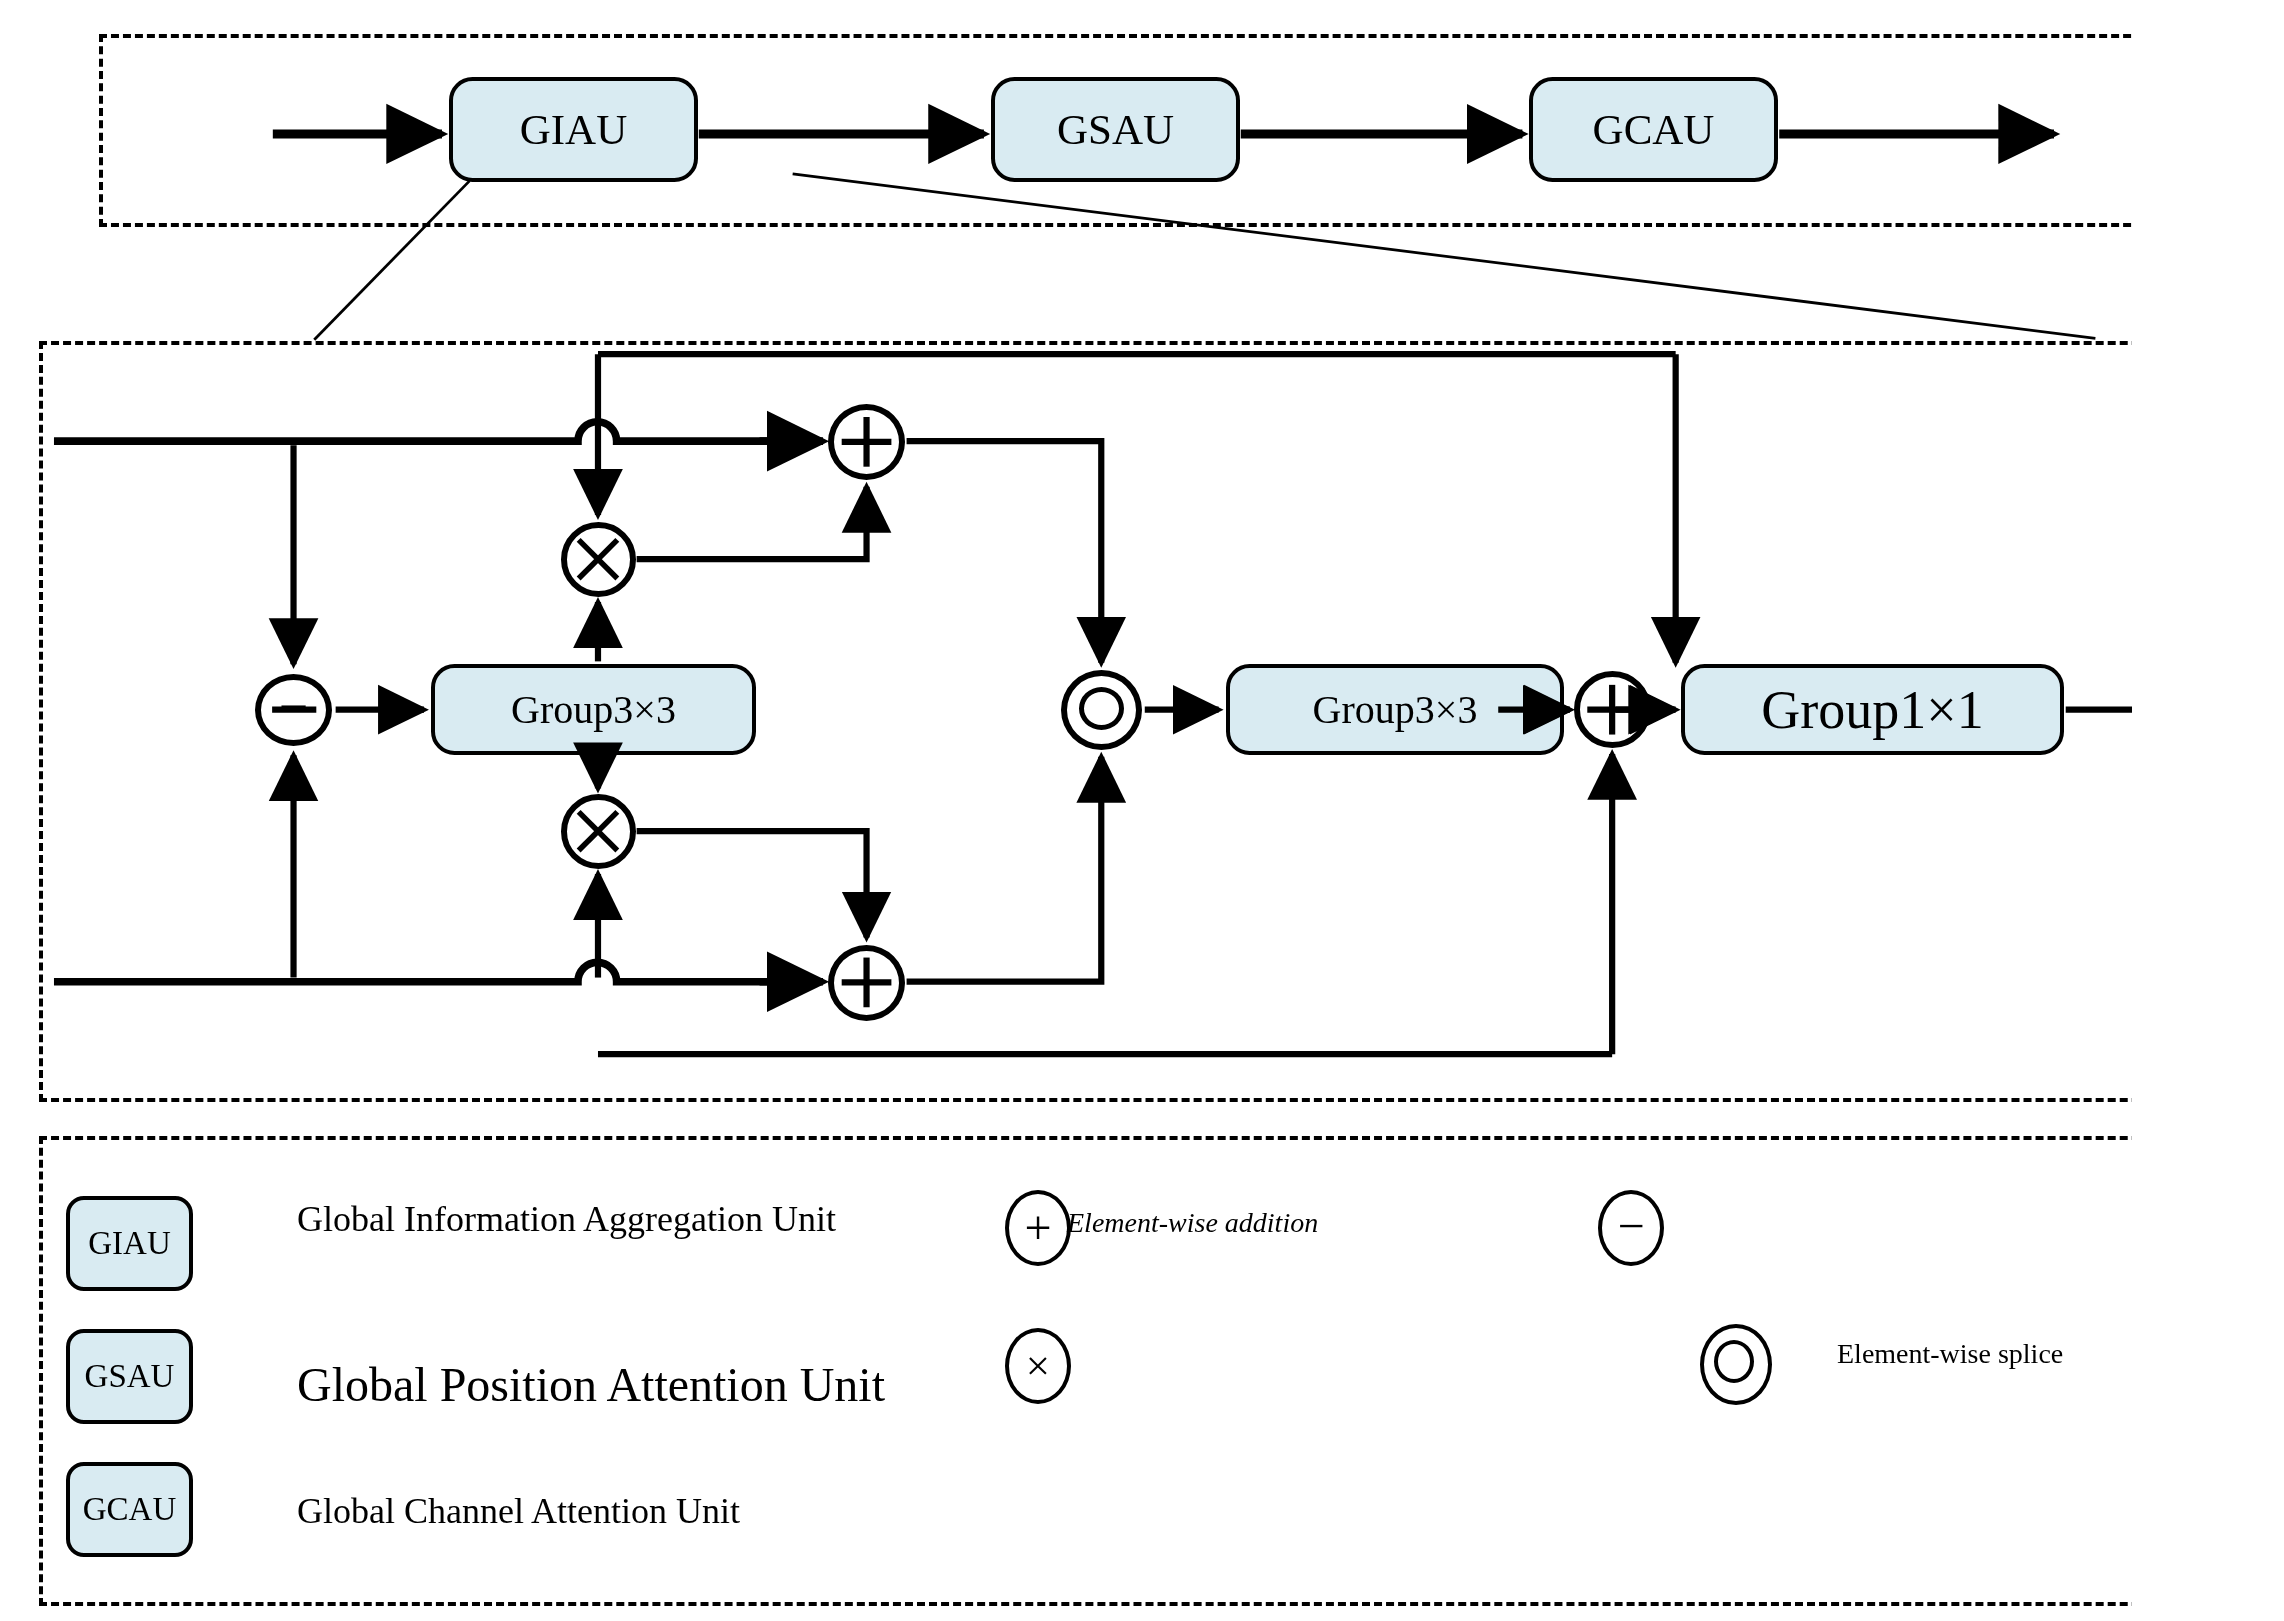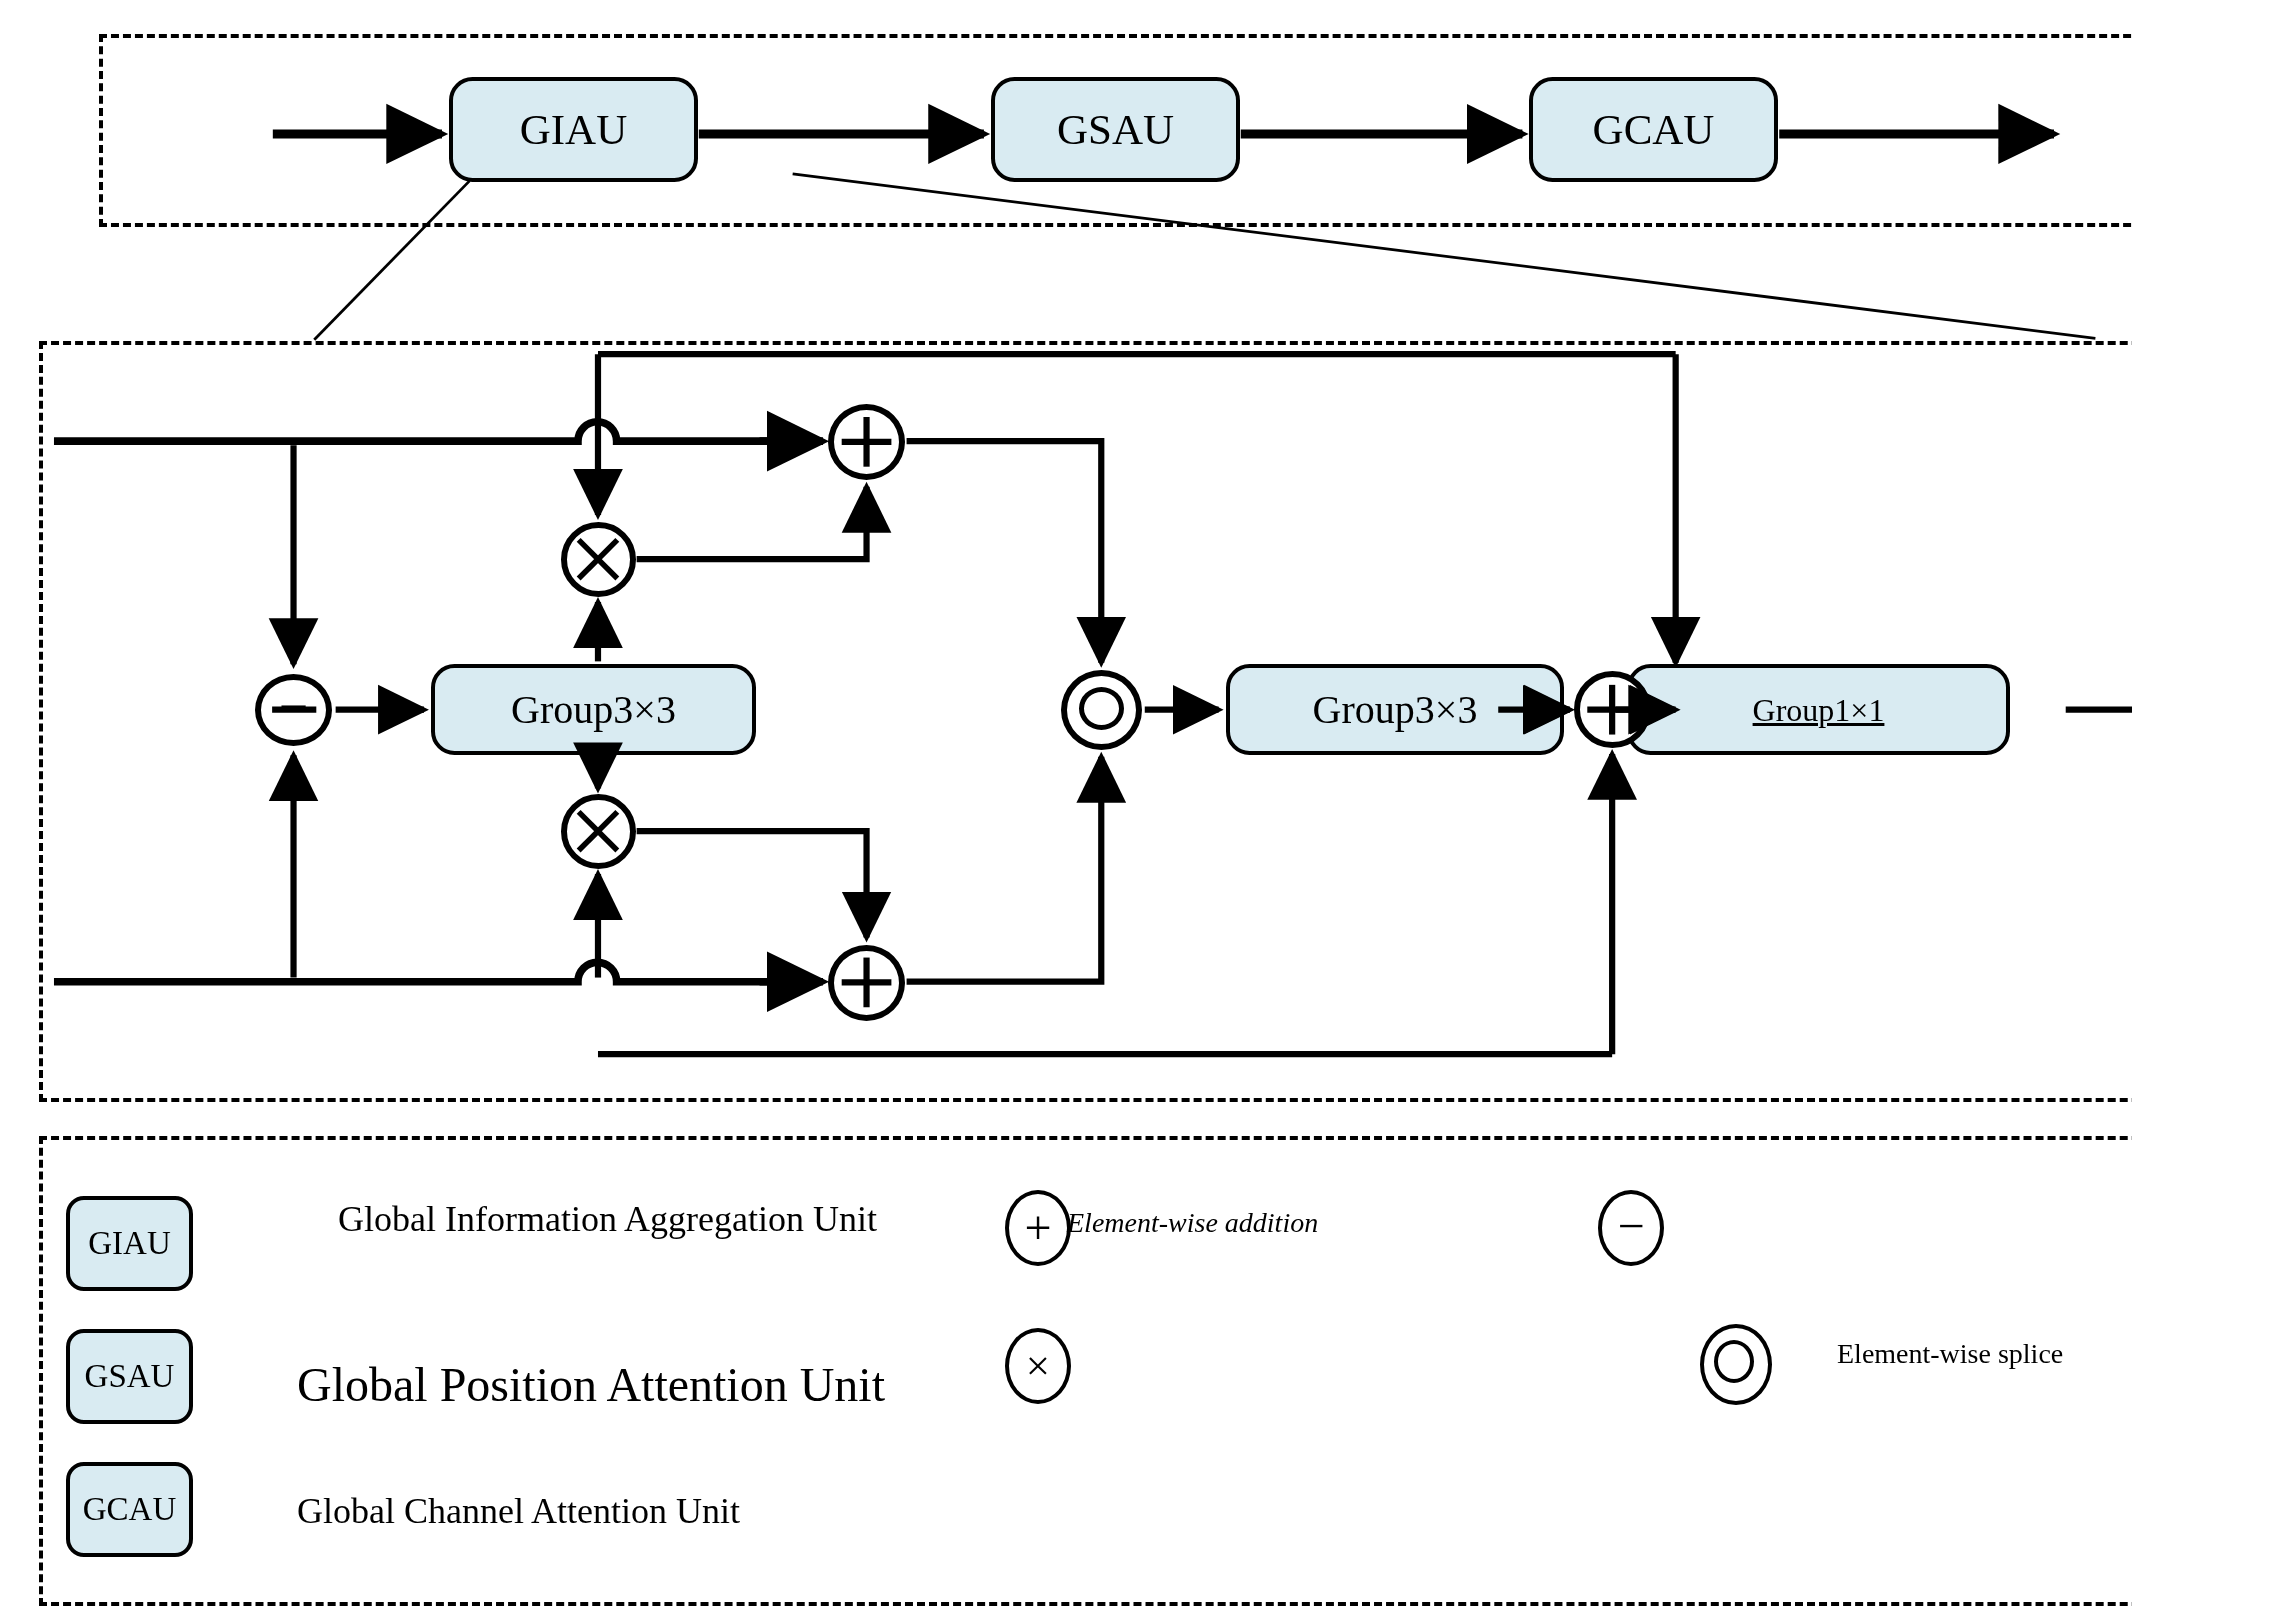--- a/index.html
+++ b/index.html
@@ -38,21 +38,21 @@
   </div>
 
   <div class="panel" style="left:39px;top:341px;width:2209px;height:761px;"></div>
 
   <div class="rbox" style="left:431px;top:664px;width:325px;height:91px;font-size:40px;">
     <span>Group3×3</span>
   </div>
   <div class="rbox" style="left:1226px;top:664px;width:338px;height:91px;font-size:40px;">
     <span>Group3×3</span>
   </div>
-  <div class="rbox" style="left:1627px;top:664px;width:383px;height:91px;font-size:32px;text-decoration:underline;">
+  <div class="rbox" style="left:1681px;top:664px;width:383px;height:91px;font-size:54px;">
     <span>Group1×1</span>
   </div>
 
   <div class="opsym" style="left:255px;top:674px;width:77px;height:72px;">
     <span style="font-size:52px;margin-top:-5.5px;">−</span>
   </div>
 
   <div class="opsym" style="left:561px;top:522px;width:75px;height:75px;">
     <span style="font-size:50px;">×</span>
   </div>
@@ -155,21 +155,21 @@
 
       <line x1="394" y1="1028" x2="458" y2="1028" stroke-width="9"></line>
     </g>
   </svg>
 
   <div class="panel" style="left:39px;top:1136px;width:2209px;height:470px;"></div>
 
   <div class="legbox" style="left:66px;top:1196px;width:127px;height:95px;font-size:33px;">
     <span>GIAU</span>
   </div>
-  <div class="legtext" style="left:297px;top:1199px;width:621px;font-size:36px;text-align:center;">Global Information Aggregation Unit</div>
+  <div class="legtext" style="left:297px;top:1199px;width:621px;font-size:36px;">Global Information Aggregation Unit</div>
 
   <div class="legbox" style="left:66px;top:1329px;width:127px;height:95px;font-size:33px;">
     <span>GSAU</span>
   </div>
   <div class="legtext" style="left:297px;top:1357px;width:690px;font-size:48px;">Global Position Attention Unit</div>
 
   <div class="legbox" style="left:66px;top:1462px;width:127px;height:95px;font-size:33px;">
     <span>GCAU</span>
   </div>
   <div class="legtext" style="left:297px;top:1491px;width:690px;font-size:36px;">Global Channel Attention Unit</div>

